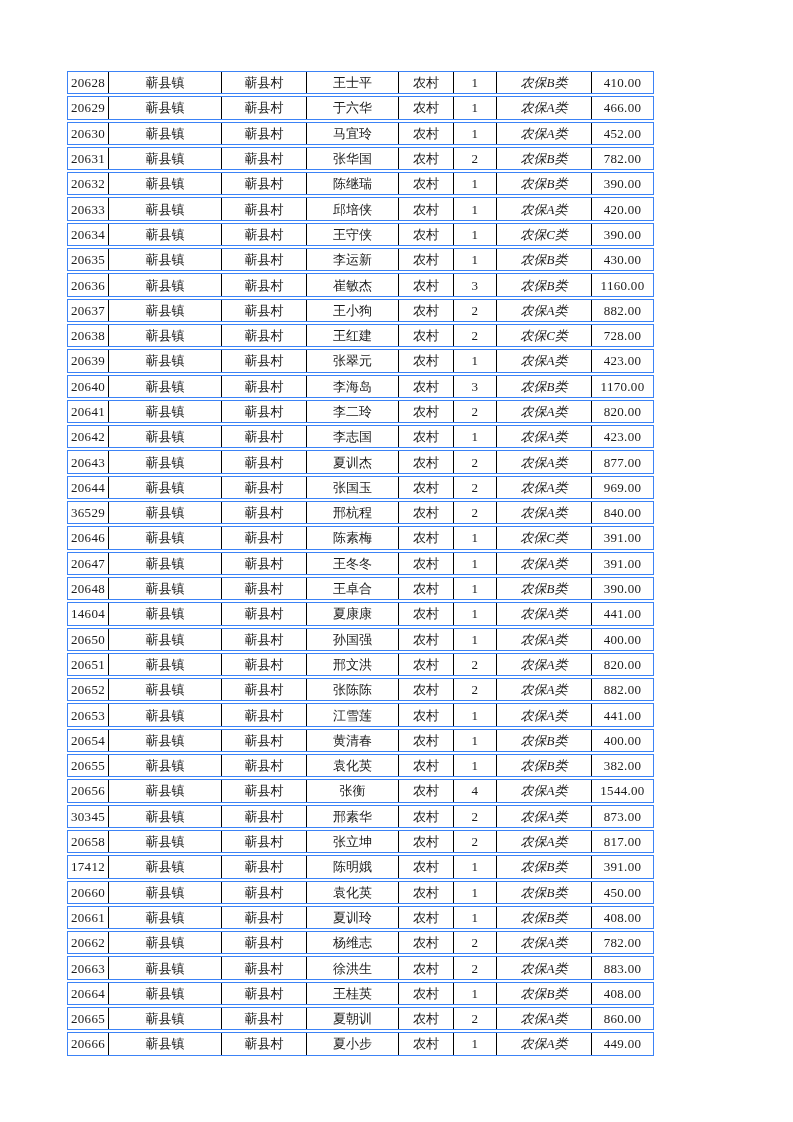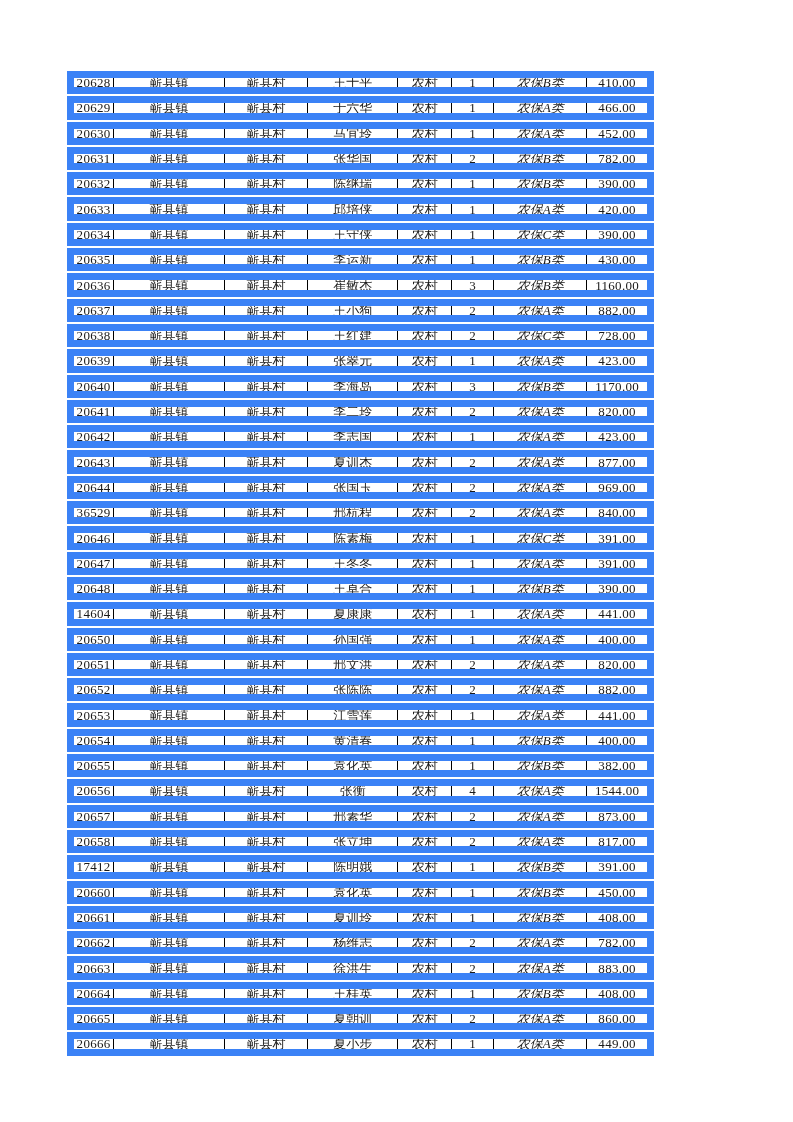--- a/index.html
+++ b/index.html
@@ -27,21 +27,21 @@
     left: 67px;
     top: 71px;
     width: 587px;
   }
   .row {
     box-sizing: border-box;
     display: flex;
     align-items: stretch;
     height: 23.3px;
     margin-bottom: 2px;
-    border: 7px solid #3b82f6;
+    border: 1px solid #3b82f6;
     background: #ffffff;
   }
   .cell {
     box-sizing: content-box;
     display: flex;
     align-items: center;
     justify-content: center;
     font-size: 13px;
     line-height: 1;
     white-space: nowrap;
@@ -351,21 +351,21 @@
         <div class="cell col0">20656</div>
         <div class="cell col1">蕲县镇</div>
         <div class="cell col2">蕲县村</div>
         <div class="cell col3">张衡</div>
         <div class="cell col4">农村</div>
         <div class="cell col5">4</div>
         <div class="cell col6">农保A类</div>
         <div class="cell col7">1544.00</div>
       </div>
       <div class="row">
-        <div class="cell col0">20657</div>
+        <div class="cell col0">30345</div>
         <div class="cell col1">蕲县镇</div>
         <div class="cell col2">蕲县村</div>
         <div class="cell col3">邢素华</div>
         <div class="cell col4">农村</div>
         <div class="cell col5">2</div>
         <div class="cell col6">农保A类</div>
         <div class="cell col7">873.00</div>
       </div>
       <div class="row">
         <div class="cell col0">20658</div>

